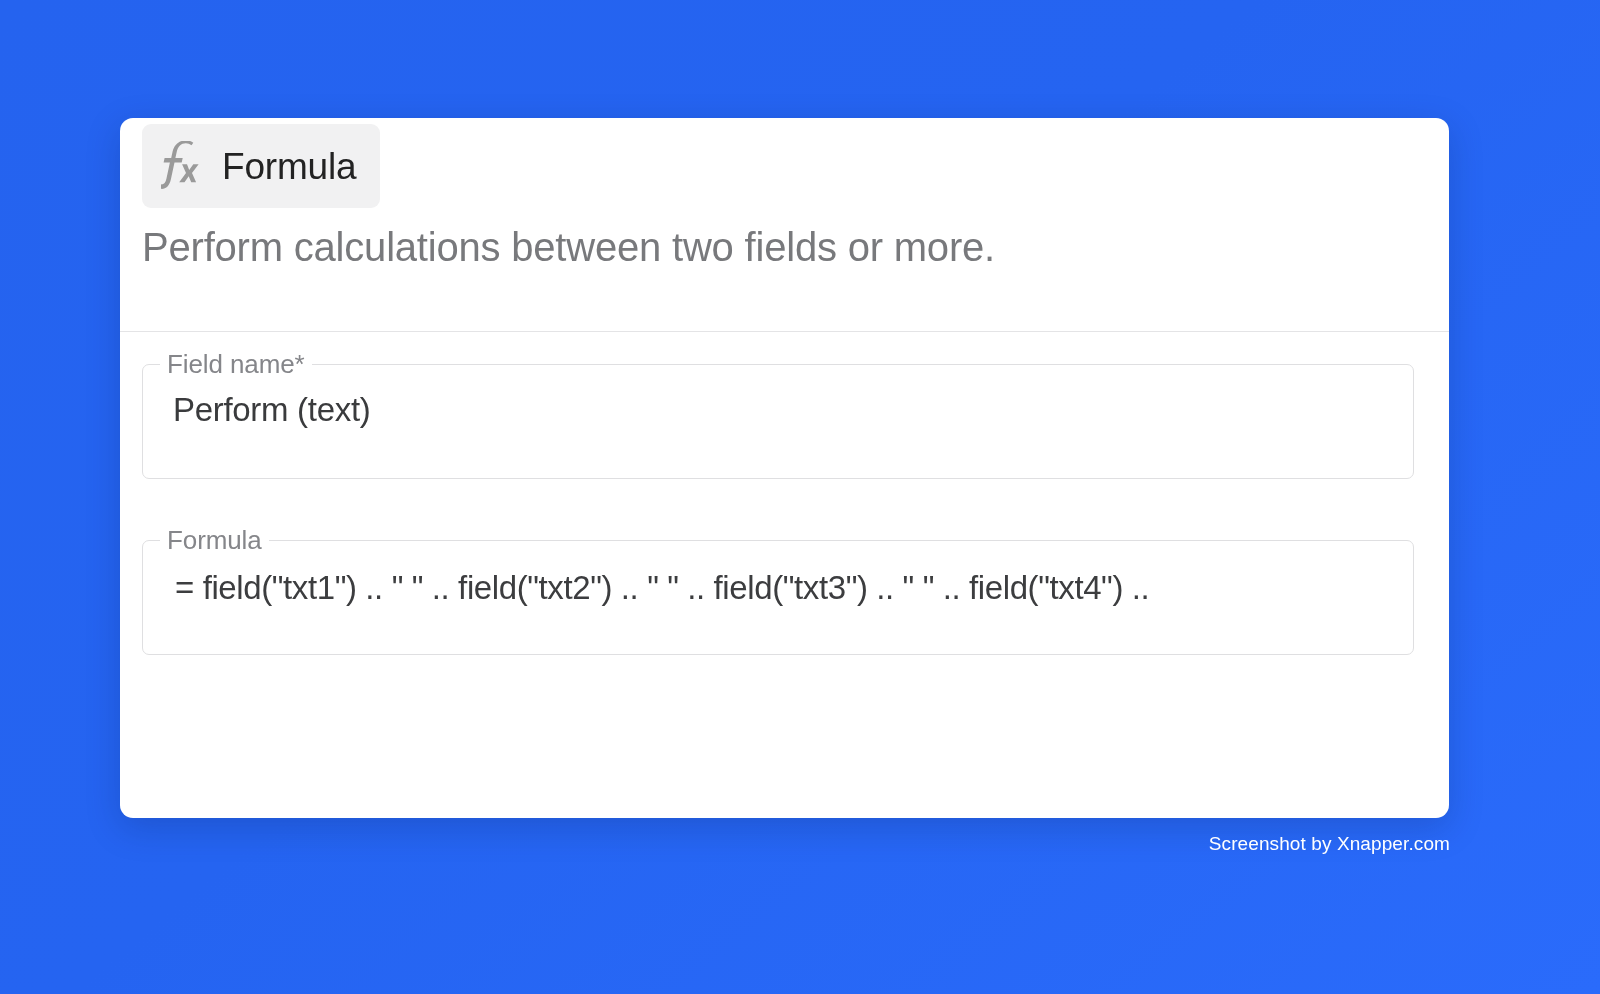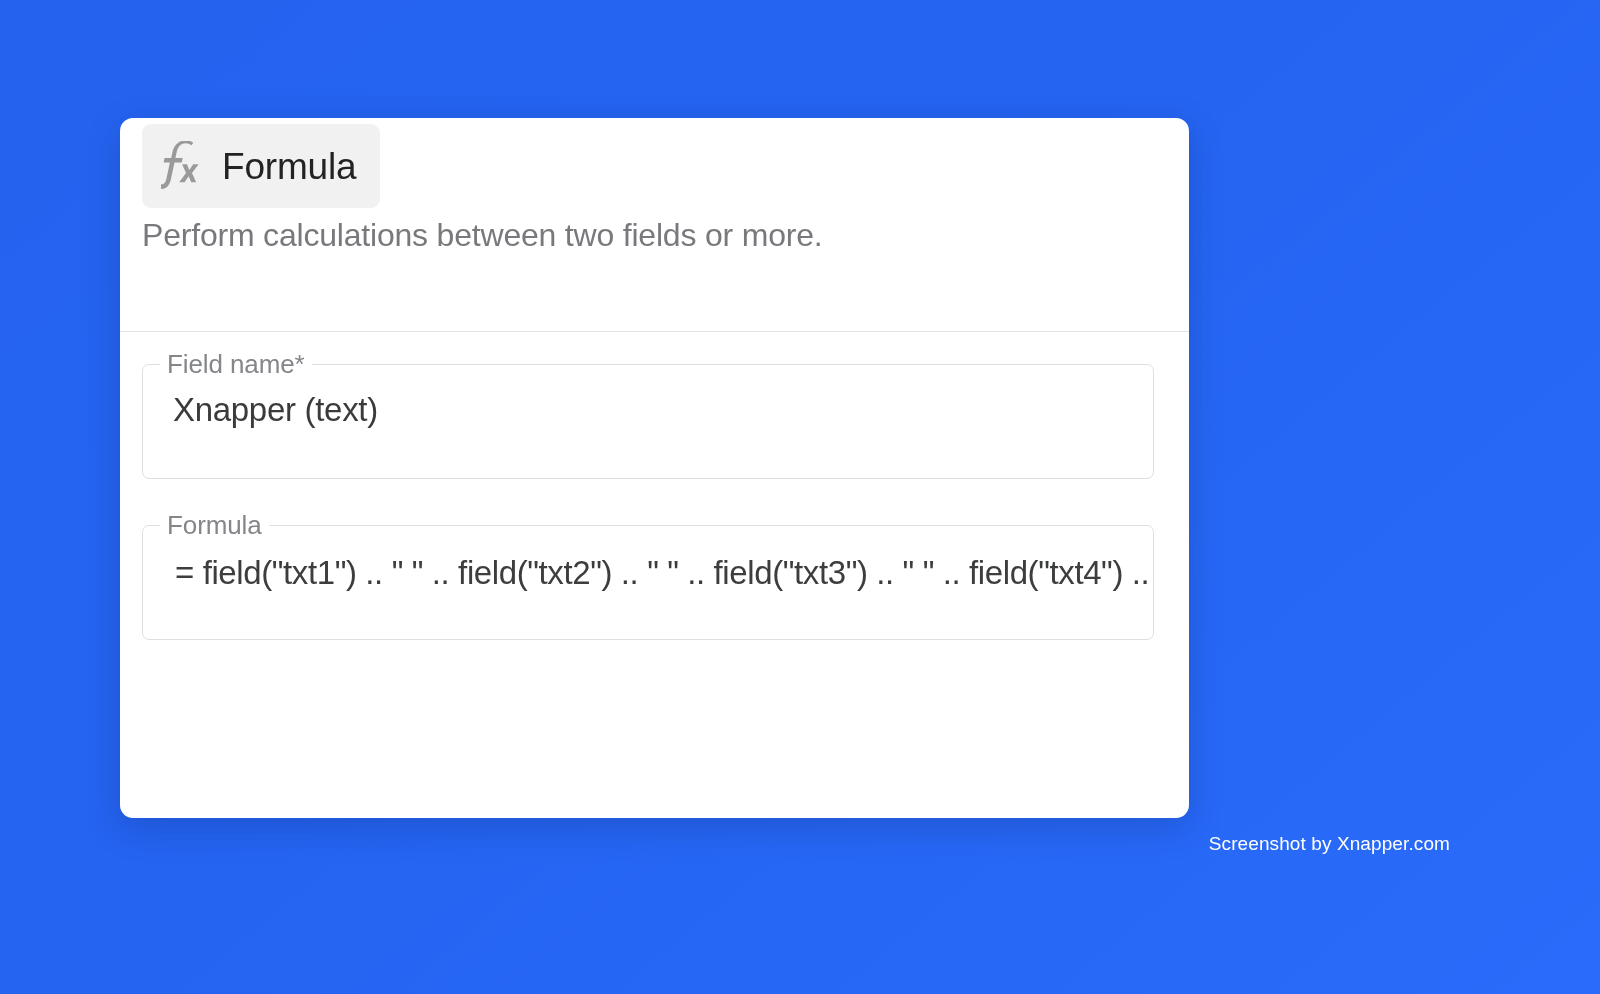--- a/index.html
+++ b/index.html
@@ -14,21 +14,21 @@
     font-family: "Liberation Sans", sans-serif;
     background: linear-gradient(140deg, #2563ef 0%, #2564f1 45%, #2a6bfb 100%);
     position: relative;
   }
 
   
   .card {
     position: absolute;
     left: 120px;
     top: 118px;
-    width: 1069px;
+    width: 1329px;
     height: 700px;
     background: #ffffff;
     border-radius: 13px;
     box-shadow: 0 10px 34px rgba(8, 30, 90, 0.22);
     overflow: hidden;
   }
 
   
   .card-header {
     position: absolute;
@@ -65,22 +65,22 @@
     font-size: 37px;
     color: #232323;
     letter-spacing: -0.2px;
     line-height: 1;
     white-space: nowrap;
   }
 
   .card-desc {
     position: absolute;
     left: 22px;
-    top: 99px;
-    font-size: 32px;
+    top: 107px;
+    font-size: 40px;
     color: #78797c;
     letter-spacing: -0.2px;
     white-space: nowrap;
   }
 
   .header-divider {
     position: absolute;
     left: 0;
     right: 0;
     top: 213px;
@@ -94,21 +94,21 @@
     left: 0;
     right: 0;
     top: 214px;
     bottom: 0;
     padding: 32px 35px 0 22px;
   }
 
   .mui-field {
     position: relative;
     height: 115px;
-    margin-bottom: 46px;
+    margin-bottom: 61px;
   }
   .mui-field:last-child { margin-bottom: 0; }
 
   .mui-outline {
     position: absolute;
     inset: 0;
     border: 1.6px solid #dfdfe1;
     border-radius: 7px;
     pointer-events: none;
   }
@@ -201,21 +201,21 @@
 
   <div class="header-divider"></div>
 
   <div class="form-body">
 
     <div class="mui-field">
       <div class="mui-outline"></div>
       <div class="mui-notch">
         <span class="mui-label">Field name*</span>
       </div>
-      <div class="mui-value">Xnapper (text)</div>
+      <div class="mui-value">Perform (text)</div>
     </div>
 
 
     <div class="mui-field">
       <div class="mui-outline"></div>
       <div class="mui-notch">
         <span class="mui-label">Formula</span>
       </div>
       <div class="mui-value mono-formula">= field("txt1") .. " " .. field("txt2") .. " " .. field("txt3") .. " " .. field("txt4") ..</div>
     </div>

